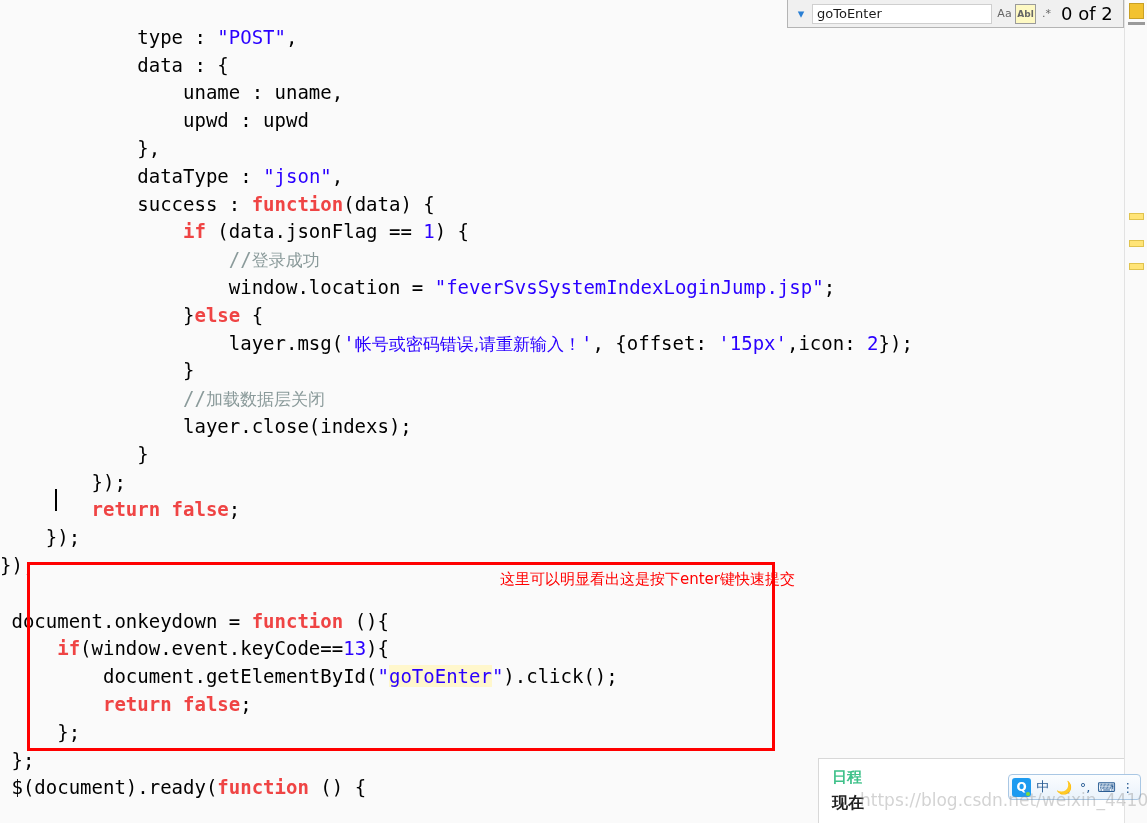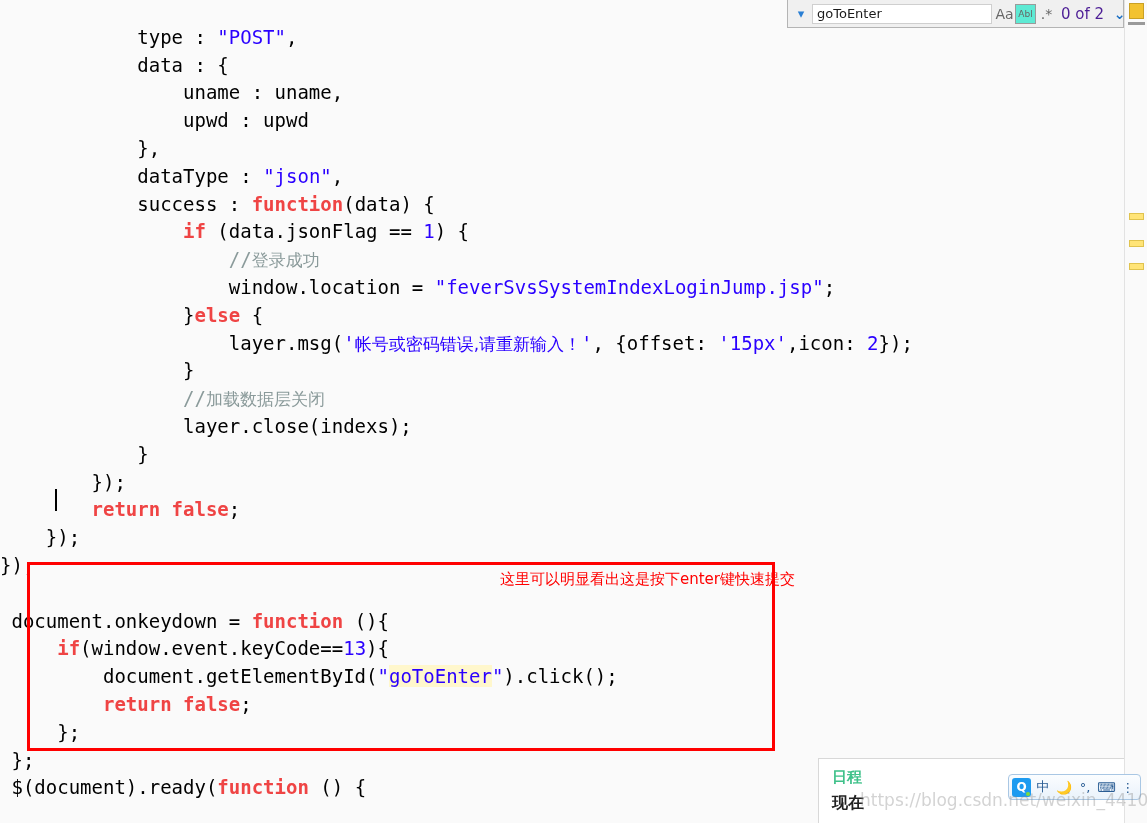--- a/index.html
+++ b/index.html
@@ -98,31 +98,31 @@
     font-family: "DejaVu Sans", sans-serif;
     font-size: 13px;
     color: #1a1a1a;
     padding: 0 4px;
     box-sizing: border-box;
     outline: none;
   }
   .find-opt {
     width: 19px; height: 18px;
     display: flex; align-items: center; justify-content: center;
-    font-size: 14px; color: #666;
+    font-size: 11px; color: #666;
     cursor: pointer;
     flex: 0 0 auto;
     border: 1px solid transparent;
   }
-  .find-opt.boxed { border: 1px solid #9b9b9b; background: #5eead4; font-size: 9px; }
+  .find-opt.boxed { border: 1px solid #9b9b9b; background: #fef9c3; font-size: 9px; font-weight: bold; }
   #find-count {
     flex: 0 0 auto;
     padding: 0 6px 0 4px;
-    font-size: 15px;
-    color: #4c1d95;
+    font-size: 18px;
+    color: #000000;
     white-space: nowrap;
   }
   .find-nav {
     width: 19px; height: 18px;
     display: flex; align-items: center; justify-content: center;
     color: #1a6fc4; font-size: 14px; font-weight: bold;
     cursor: pointer; flex: 0 0 auto;
   }
   #find-close {
     width: 17px; height: 15px;

